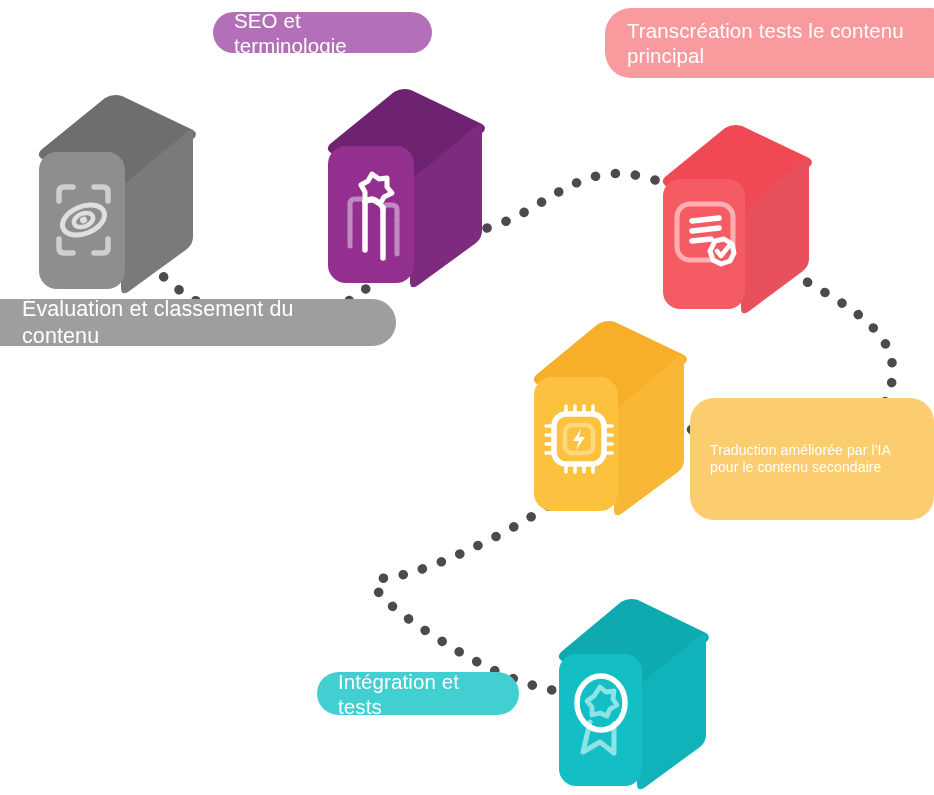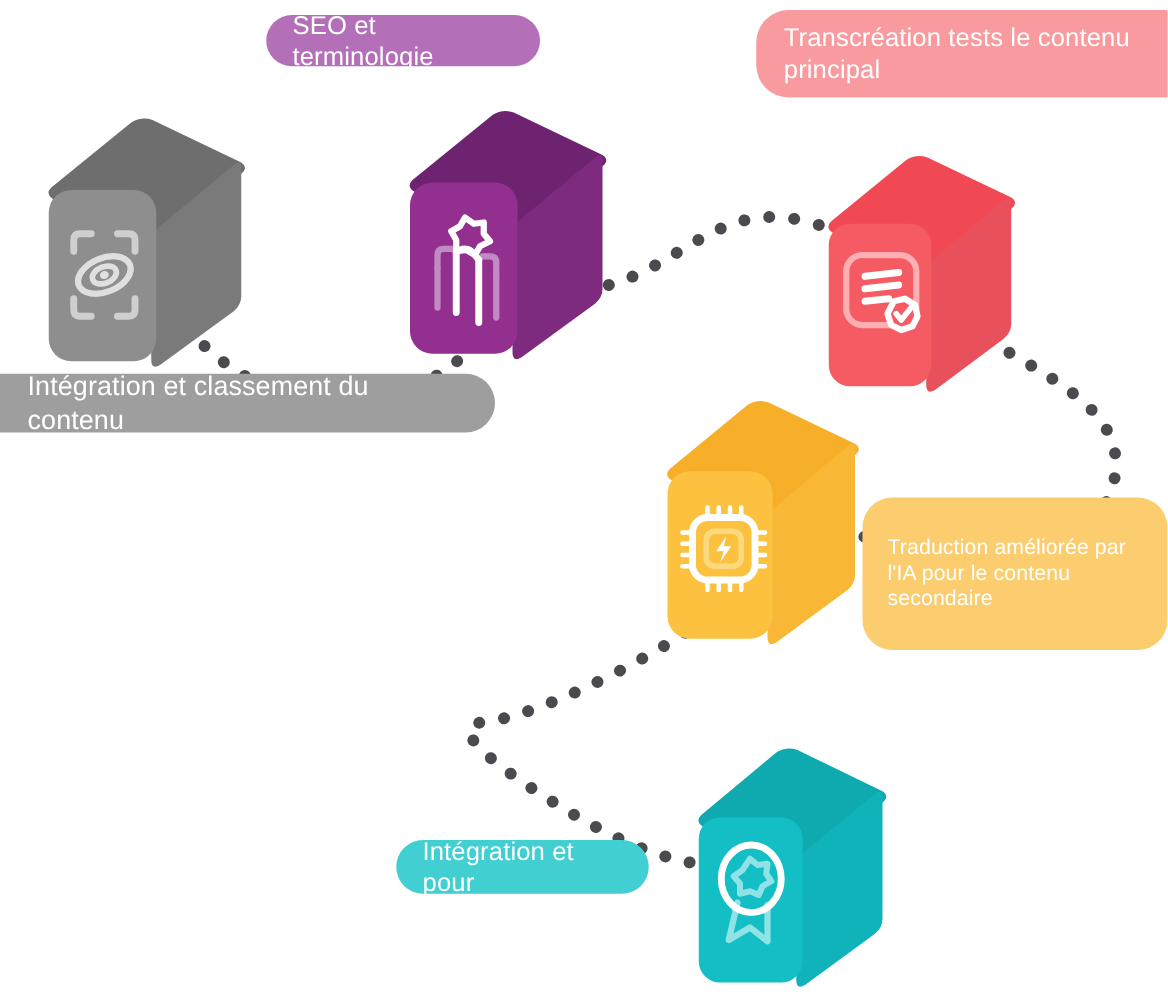--- a/index.html
+++ b/index.html
@@ -57,21 +57,21 @@
     border-radius:26px;
     padding:0 22px;
     font-size:20.5px;
   }
   .lbl-yellow{
     background:#fbcd6e;
     left:690px;top:398px;
     width:244px;height:122px;
     border-radius:24px;
     padding:0 20px;
-    font-size:17px;
+    font-size:14px;
   }
   .lbl-teal{
     background:#42cfd2;
     left:317px;top:672px;
     width:202px;height:43px;
     border-radius:22px;
     padding:0 21px;
     font-size:20.5px;
     justify-content:center;
   }
@@ -200,32 +200,32 @@
         <path d="M 17 48 L 10 78 L 27 68 L 41 79 L 41 50" fill="none" stroke="#8fe3e6" stroke-width="5" stroke-linejoin="round" stroke-linecap="round"></path>
 
         <ellipse cx="28" cy="29" rx="24" ry="27" fill="none" stroke="#ffffff" stroke-width="5.5"></ellipse>
 
         <path d="M 27 13 L 33 18 L 41 17 L 40 25 L 44 31 L 37 35 L 34 42 L 27 39 L 19 41 L 19 33 L 14 27 L 21 22 Z" fill="none" stroke="#8fe3e6" stroke-width="4.8" stroke-linejoin="round"></path>
       </g>
     </svg>
   </div>
 
   <div class="label lbl-gray">
-    <span>Intégration et classement du contenu</span>
+    <span>Évaluation et classement du contenu</span>
   </div>
 
   <div class="label lbl-purple">
     <span>SEO et terminologie</span>
   </div>
 
   <div class="label lbl-pink">
     <span>Transcréation tests le contenu principal</span>
   </div>
 
   <div class="label lbl-yellow">
     <span>Traduction améliorée par l'IA pour le contenu secondaire</span>
   </div>
 
   <div class="label lbl-teal">
-    <span>Intégration et pour</span>
+    <span>Intégration et tests</span>
   </div>
 
 </div>
 
 </body></html>

